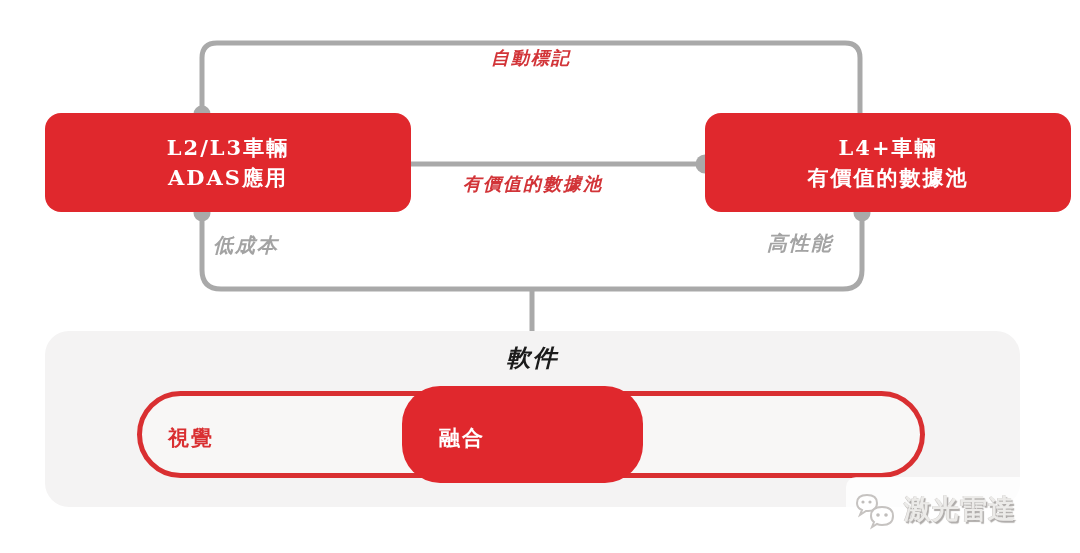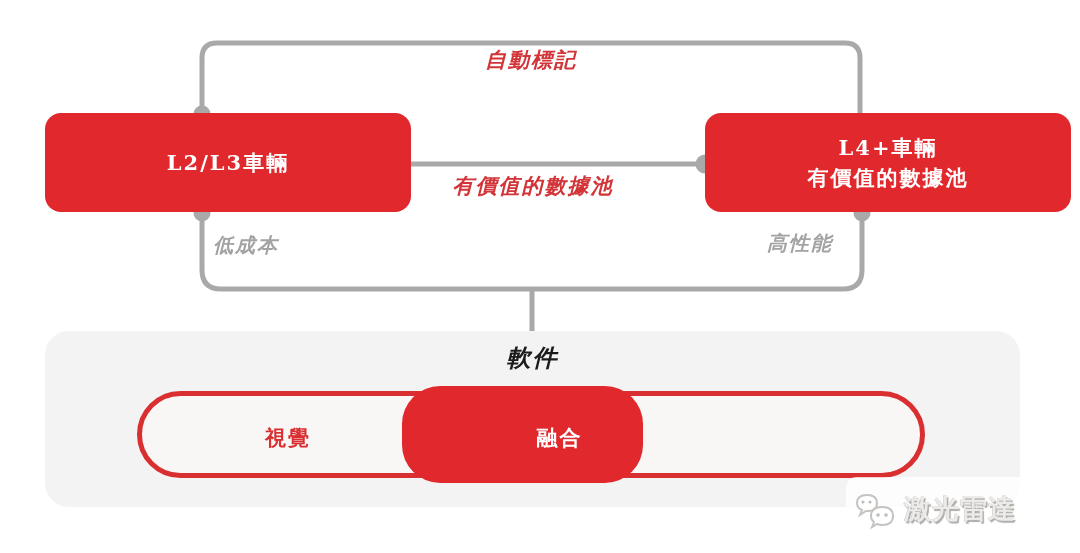--- a/index.html
+++ b/index.html
@@ -22,21 +22,21 @@
   }
   .node-box .bx-line{
     color:#ffffff;font-weight:bold;font-size:21px;line-height:30px;
     letter-spacing:2px;text-align:center;
   }
   #left-box{left:45px;top:113px;}
   #right-box{left:705px;top:113px;}
   .red-italic-label{
     position:absolute;z-index:3;
     color:#D23438;font-weight:bold;font-style:italic;
-    font-size:21px;letter-spacing:2px;text-align:center;
+    font-size:18px;letter-spacing:2px;text-align:center;
   }
   #top-flow-label{left:231px;top:46px;width:600px;}
   #middle-flow-label{left:233px;top:172px;width:600px;}
   .gray-caption{
     position:absolute;z-index:3;
     color:#A3A3A3;font-weight:bold;font-style:italic;
     font-size:20px;letter-spacing:2px;
   }
   #low-cost-caption{left:213px;top:232px;}
   #high-perf-caption{left:767px;top:230px;}
@@ -60,21 +60,21 @@
   }
   #fusion-blob{
     position:absolute;left:402px;top:386px;
     width:241px;height:97px;
     background:#E0282D;border-radius:38px;
     z-index:4;
   }
   .segment-label{
     position:absolute;top:424px;z-index:5;
     font-weight:bold;font-size:21px;letter-spacing:2px;
-    text-align:center;color:#D92F31;
+    color:#D92F31;
   }
   #segment-vision{left:168px;width:240px;}
   #segment-fusion{left:402px;width:241px;color:#ffffff;padding-left:37px;}
   #segment-lidar{left:670px;width:240px;}
   #watermark{
     position:absolute;left:846px;top:477px;
     width:234px;height:64px;
     background:rgba(255,255,255,0.78);
     border-radius:10px;
     display:flex;align-items:center;
@@ -106,20 +106,21 @@
     <circle cx="202" cy="114" r="8.5" fill="#A9A9A9"></circle>
     <circle cx="202" cy="213" r="8.5" fill="#A9A9A9"></circle>
     <circle cx="862" cy="213" r="8.5" fill="#A9A9A9"></circle>
     <circle cx="705" cy="164" r="9.5" fill="#A9A9A9"></circle>
   </svg>
 
   <div id="top-flow-label" class="red-italic-label">自動標記</div>
 
   <div id="left-box" class="node-box">
     <div class="bx-line">L2/L3車輛</div>
+    <div class="bx-line">ADAS應用</div>
   </div>
 
   <div id="right-box" class="node-box">
     <div class="bx-line">L4+車輛</div>
     <div class="bx-line">有價值的數據池</div>
   </div>
 
   <div id="middle-flow-label" class="red-italic-label">有價值的數據池</div>
 
   <div id="low-cost-caption" class="gray-caption">低成本</div>

